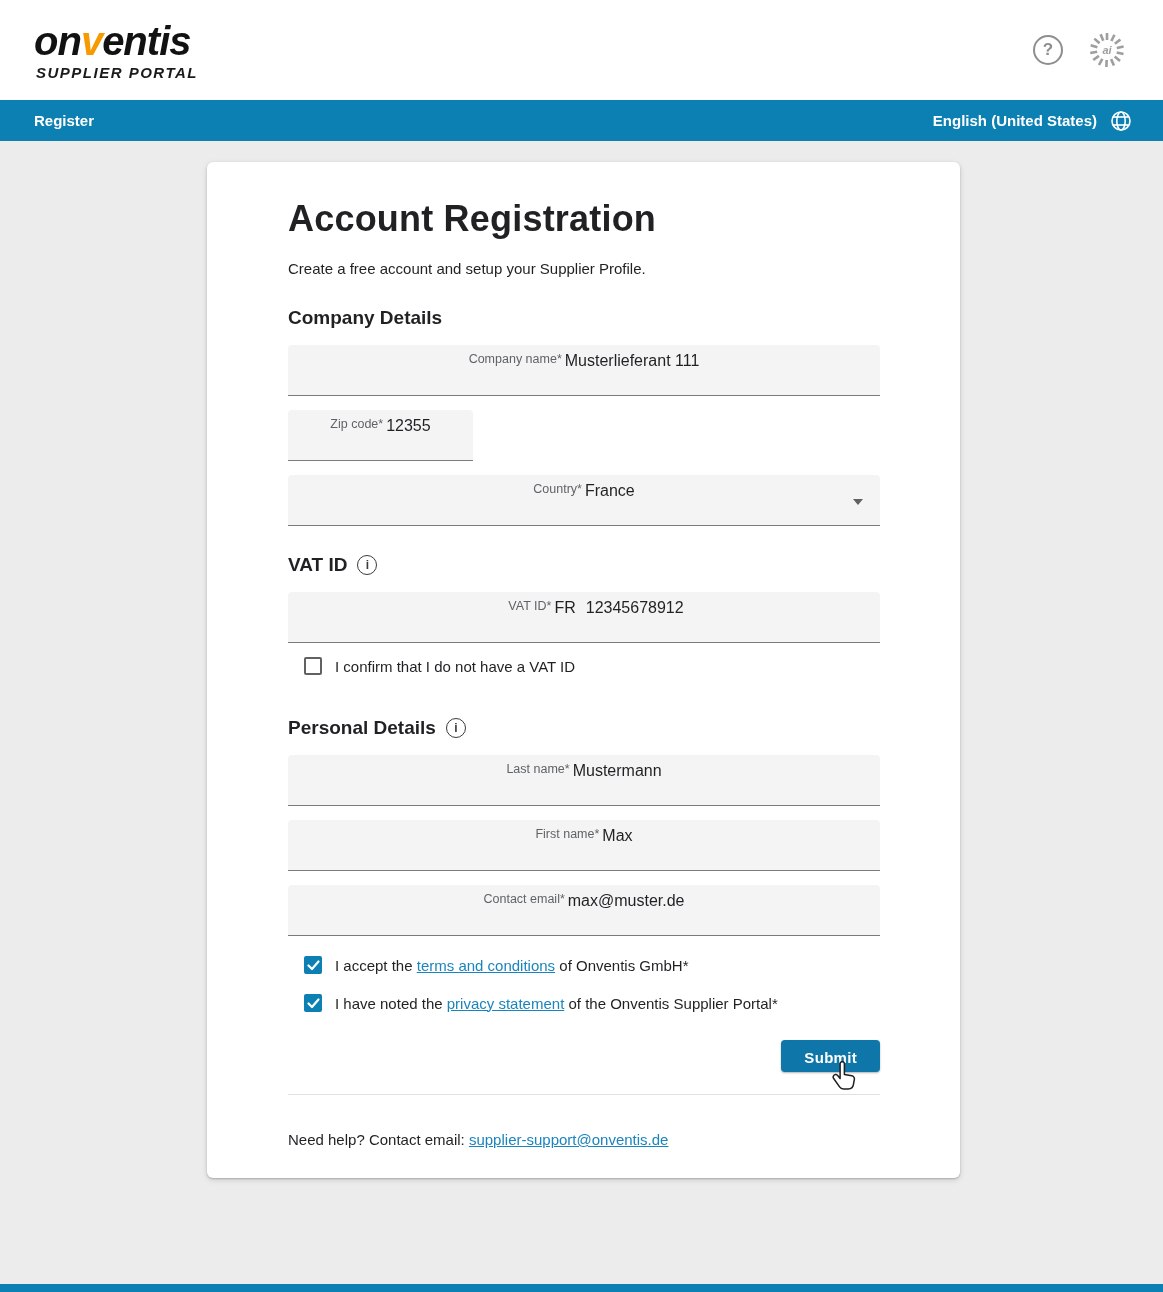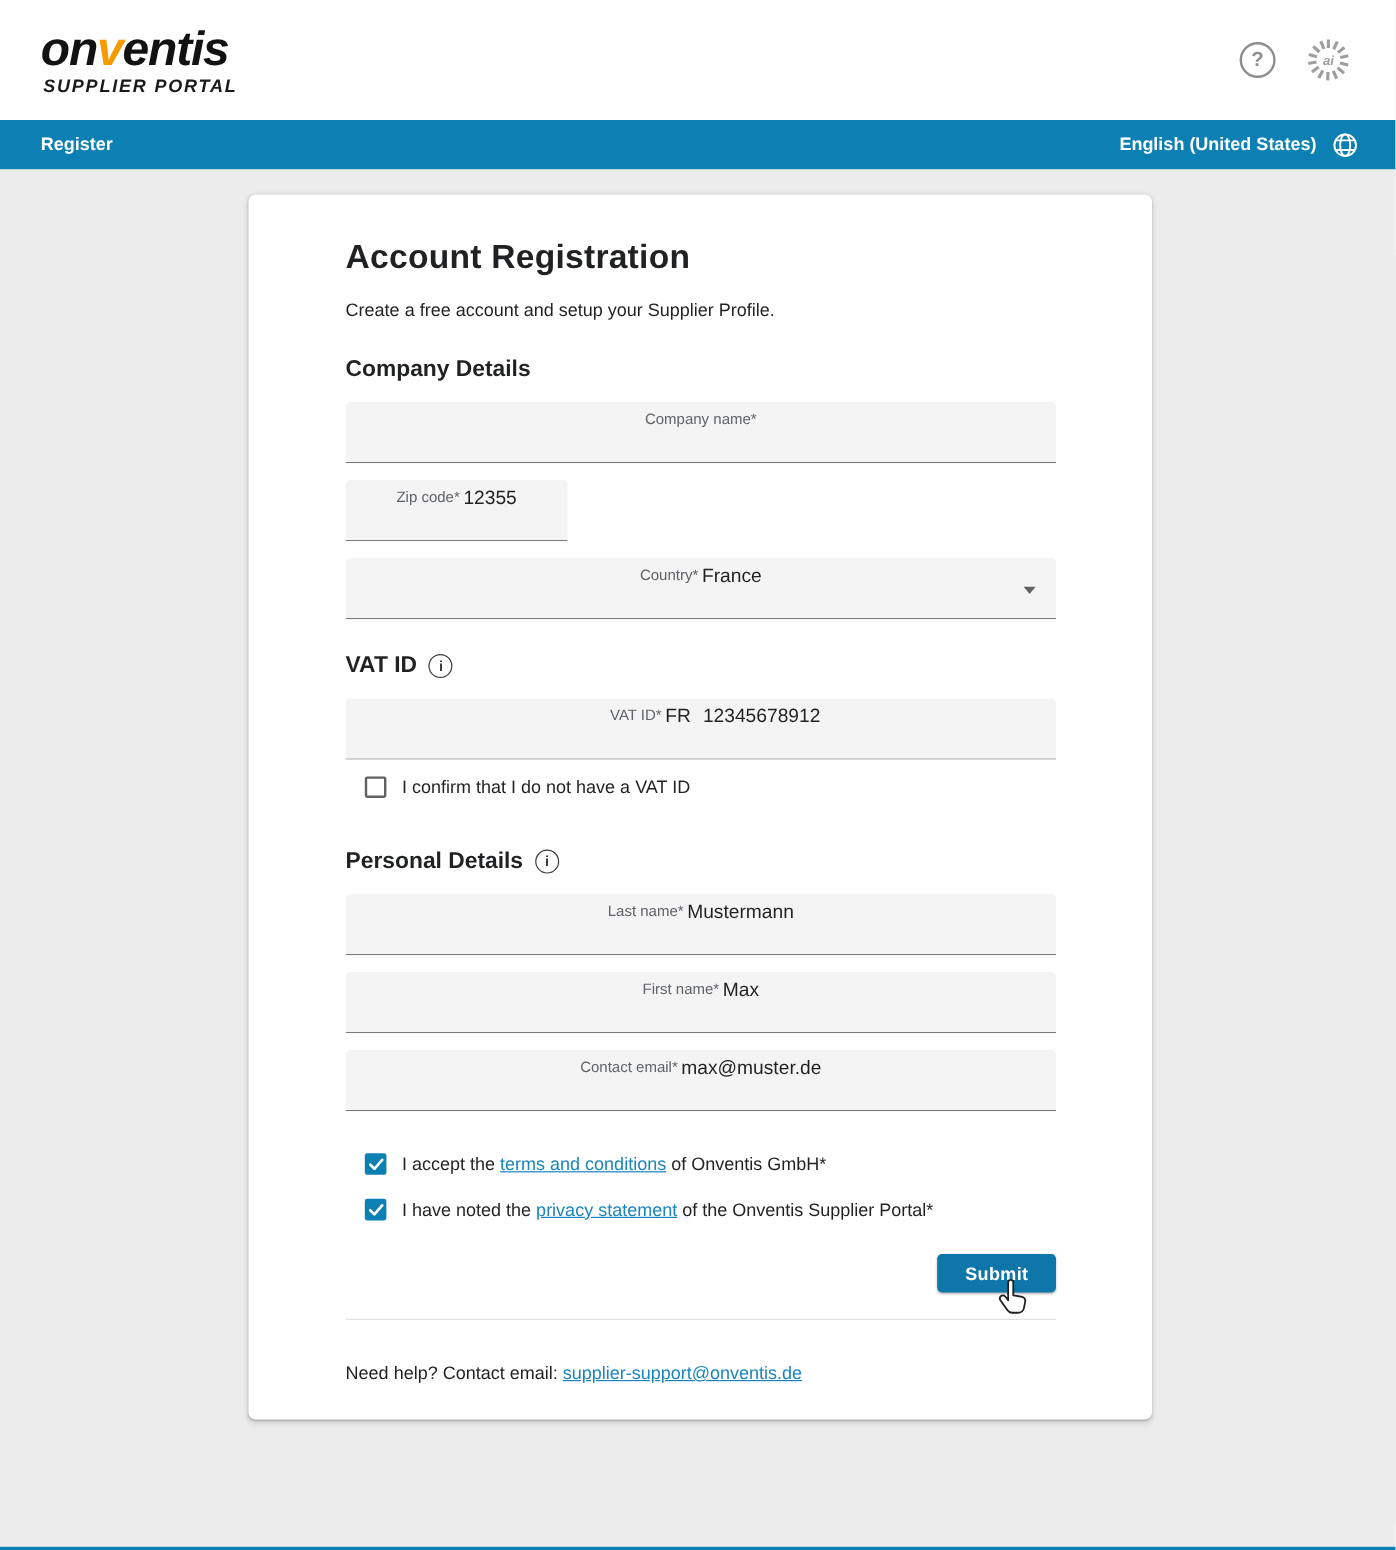--- a/index.html
+++ b/index.html
@@ -54,21 +54,21 @@
   .navbar .nav-title{font-size:15px;font-weight:bold;}
   .lang-switch{display:flex;align-items:center;gap:12px;cursor:pointer;}
   .lang-switch .lang-label{font-size:15px;font-weight:bold;}
   
   .card{
     width:753px;margin:21px auto 0 207px;
     background:#fff;border-radius:6px;
     box-shadow:0 1px 2px rgba(0,0,0,.22), 0 2px 6px rgba(0,0,0,.12);
     padding:36px 80px 30px 81px;
   }
-  .page-title{font-size:28px;font-weight:bold;letter-spacing:.2px;margin-bottom:20px;}
+  .page-title{font-size:36px;font-weight:bold;letter-spacing:.2px;margin-bottom:20px;}
   .page-subtitle{font-size:15px;margin-bottom:30px;}
   .section-heading{font-size:19px;font-weight:bold;display:flex;align-items:center;gap:10px;}
   .info-icon{
     width:20px;height:20px;border:1.6px solid #3a3a3a;border-radius:50%;
     display:inline-flex;align-items:center;justify-content:center;
     font-size:12px;font-weight:bold;font-style:normal;color:#3a3a3a;flex:0 0 auto;
   }
   
   .field{
     background:var(--field-bg);
@@ -98,21 +98,21 @@
     width:18px;height:18px;border-radius:2px;flex:0 0 auto;cursor:pointer;
     display:flex;align-items:center;justify-content:center;
   }
   .checkbox.unchecked{border:2px solid #616161;background:#fff;}
   .checkbox.checked{background:var(--brand);border:2px solid var(--brand);}
   a.inline-link{color:var(--link);text-decoration:underline;cursor:pointer;}
   
   .mt-vat{margin-top:28px;}
   .mt-vatcheck{margin-top:14px;}
   .mt-personal{margin-top:42px;}
-  .agreements{display:flex;flex-direction:column;gap:20px;margin-top:35px;}
+  .agreements{display:flex;flex-direction:column;gap:20px;margin-top:20px;}
   
   .submit-wrap{display:flex;justify-content:flex-end;margin-top:28px;position:relative;}
   .submit-btn{
     background:var(--button);color:#fff;border:none;border-radius:4px;
     font-family:inherit;font-size:15px;font-weight:bold;letter-spacing:.3px;
     padding:9px 23px;height:32px;cursor:pointer;
     box-shadow:0 1px 2px rgba(0,0,0,.3);
   }
   .cursor-glyph{position:absolute;right:24px;top:21px;width:26px;height:30px;pointer-events:none;}
   .divider{border:none;border-top:1px solid #e1e1e1;margin-top:22px;}
@@ -173,20 +173,21 @@
 <main class="card">
 
   <h1 class="page-title">Account Registration</h1>
   <p class="page-subtitle">Create a free account and setup your Supplier Profile.</p>
 
   <h2 class="section-heading">Company Details</h2>
 
   <div class="fields-col">
     <div class="field">
       <span class="f-label">Company name*</span>
+      <span class="f-value">Musterlieferant 111</span>
     </div>
     <div class="field-row">
       <div class="field w-zip">
         <span class="f-label">Zip code*</span>
         <span class="f-value">12355</span>
       </div>
     </div>
     <div class="field">
       <span class="f-label">Country*</span>
       <span class="f-value">France</span>

